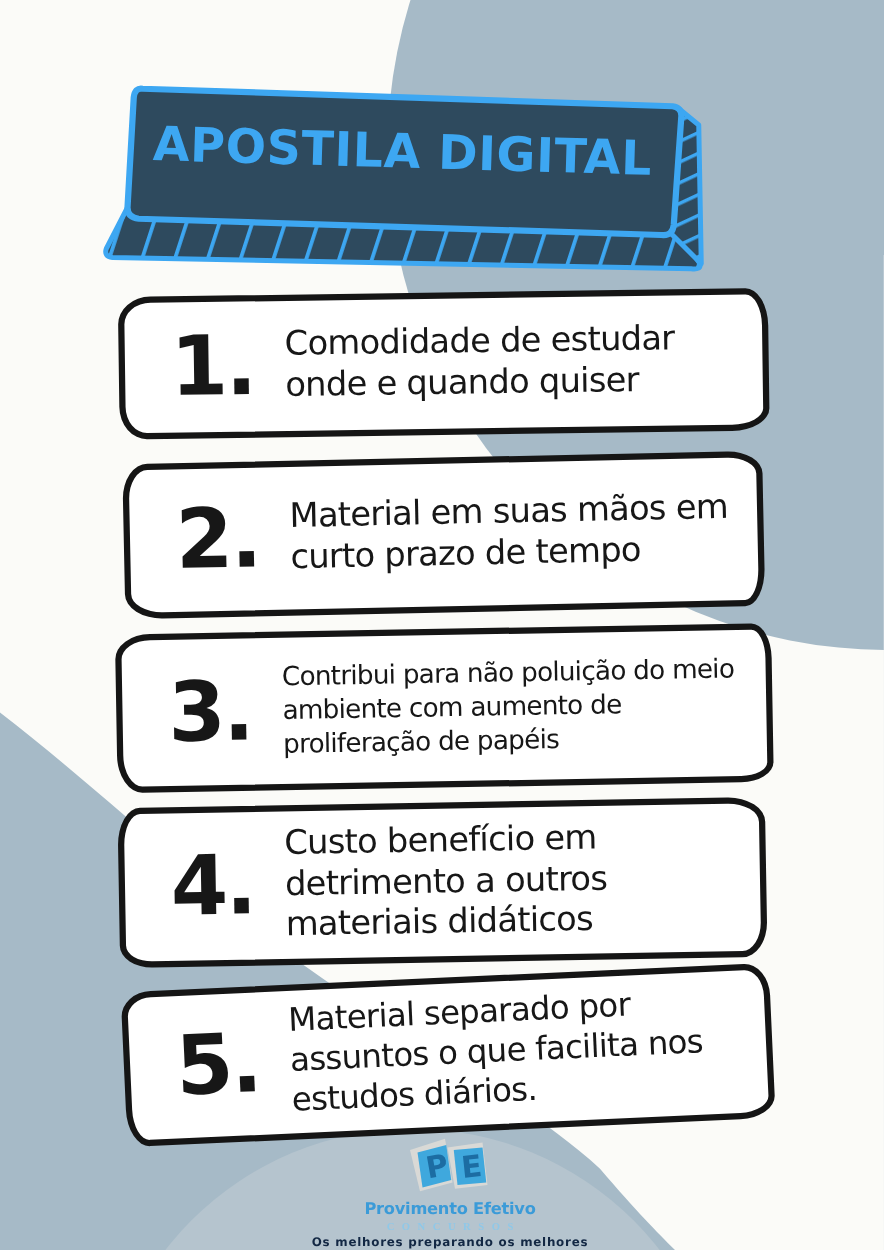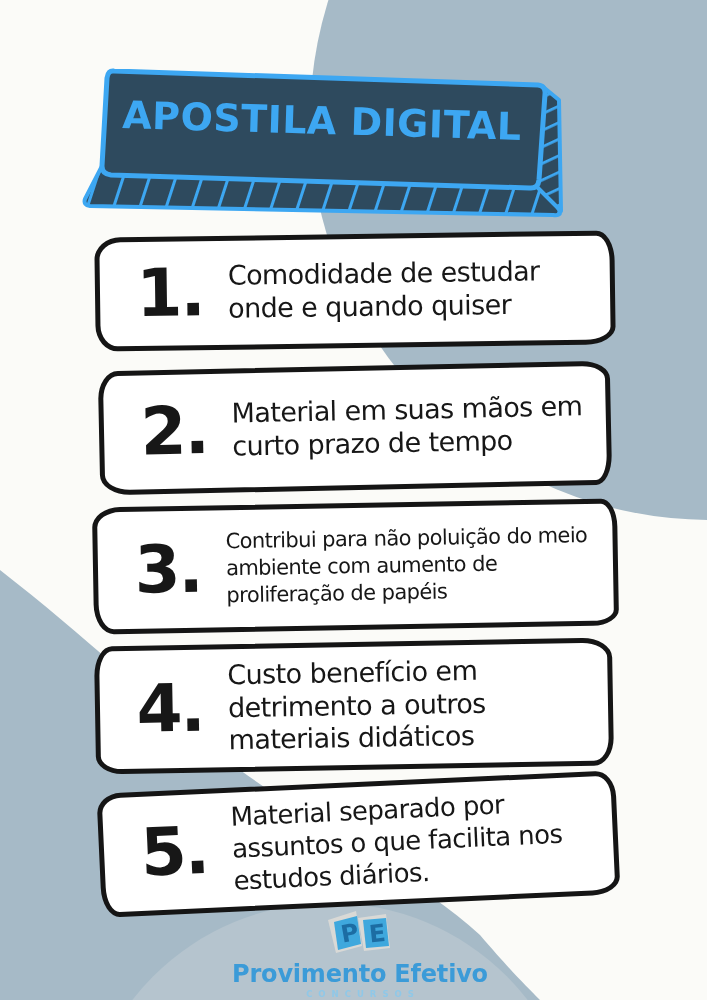--- a/index.html
+++ b/index.html
@@ -79,32 +79,33 @@
         border-radius: 18px 30px 20px 26px / 30px 20px 28px 18px; }
   .b4 .item-text { max-width: 326px; }
   .b5 { left: 99px;  top: 782px; width: 519px; height: 124px; transform: rotate(-2.6deg);
         border-radius: 24px 20px 28px 18px / 20px 26px 18px 30px; }
   .b5 .item-text { font-size: 26px; max-width: 392px; }
   
   .footer { position: absolute; left: 160px; top: 906px; width: 400px; text-align: center; }
   .pe-cube { display: block; margin: 0 auto; }
   .brand-name {
     margin-top: 2px;
-    font-size: 24px;
+    font-size: 13px;
     font-weight: 800;
     letter-spacing: -0.2px;
     color: #3b9bd8;
   }
   .brand-subtitle {
     margin-top: 1px;
     font-size: 8.5px;
     font-weight: 600;
     letter-spacing: 6px;
     padding-left: 6px;
     color: #8fc8e8;
+    font-family: Liberation Serif, serif;
   }
   .brand-tagline {
     margin-top: 3px;
     font-size: 9.5px;
     font-weight: 800;
     letter-spacing: 0.6px;
     color: #132844;
   }
 </style>
 </head>

